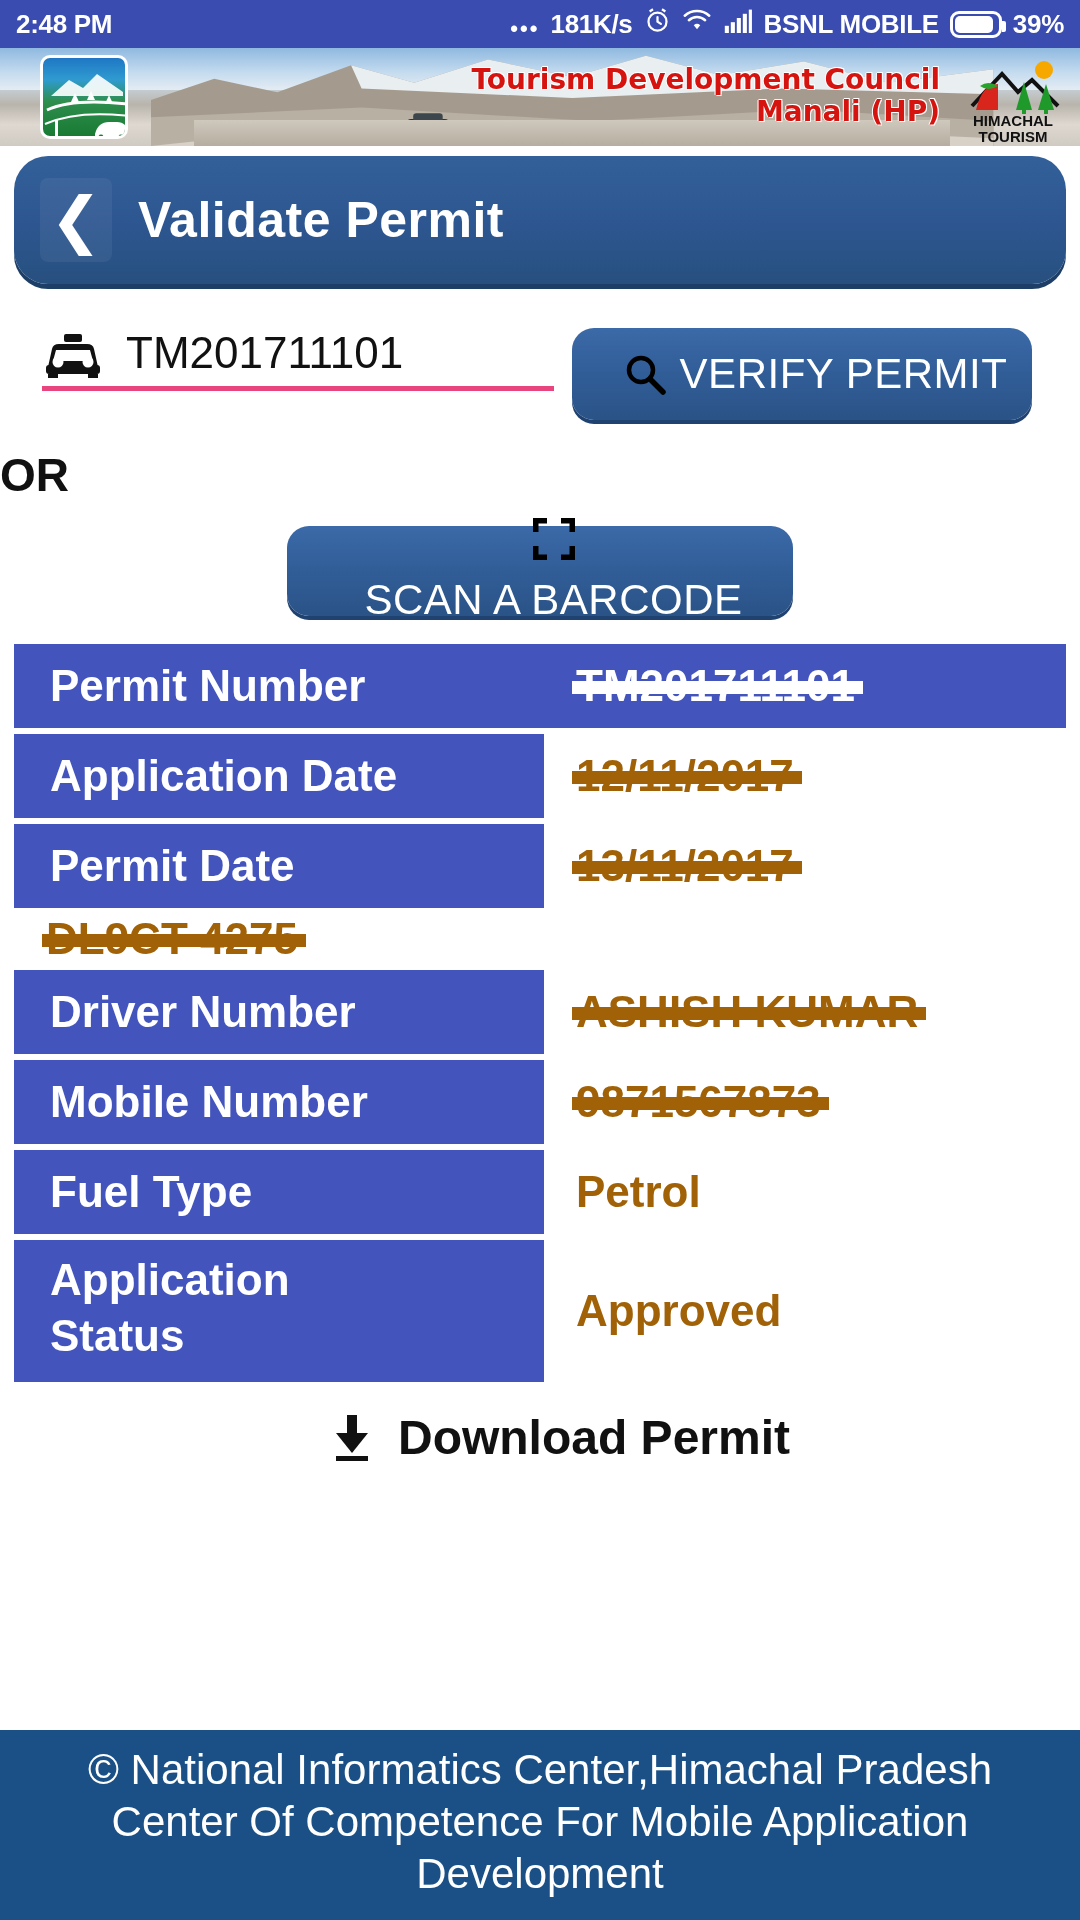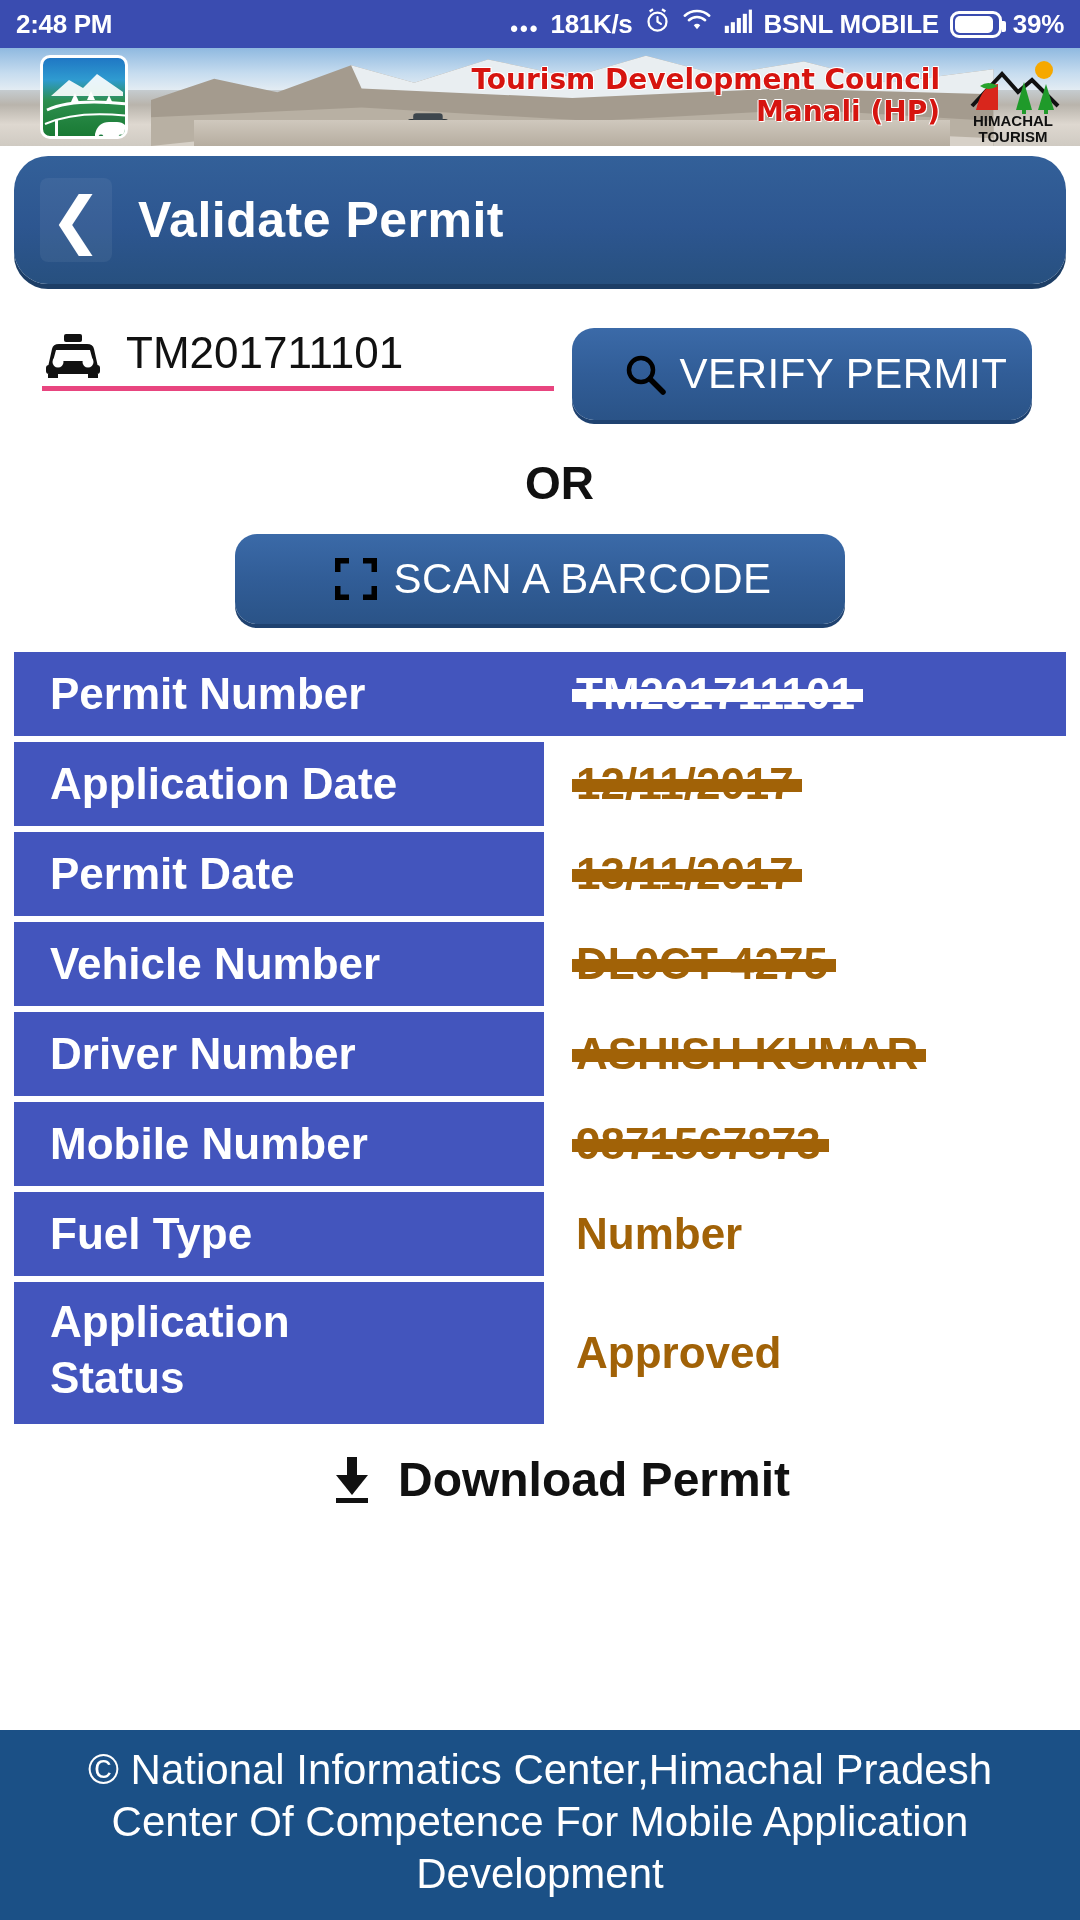--- a/index.html
+++ b/index.html
@@ -109,25 +109,25 @@
     font-family:"Liberation Sans", sans-serif;
     background: linear-gradient(180deg,#3b6aa8 0%, #315d97 50%, #2a5387 100%);
     border-radius: 22px;
     box-shadow: 0 4px 0 #1f4270;
     display:flex; align-items:center; justify-content:center;padding-left:27px;
   }
   .verify-btn { flex: 0 0 460px; height: 92px; font-size: 42px; gap: 14px; letter-spacing:0.5px; }
   .verify-btn .mag { width:42px; height:42px; flex:0 0 auto; }
 
   .or-text {
-    text-align:center; margin-top: 36px;
-    font-size: 46px; font-weight: bold; color:#111;padding-left:39px;
+    text-align:left; margin-top: 28px;
+    font-size: 46px; font-weight: bold; color:#111;
   }
   .scan-wrap { display:flex; justify-content:center; margin-top: 24px; }
-  .scan-btn { width: 610px; height: 90px; font-size: 42px; gap: 16px; letter-spacing:0.5px; }
+  .scan-btn { width: 506px; height: 90px; font-size: 42px; gap: 16px; letter-spacing:0.5px;flex-direction:column; }
   .scan-ico { width:42px; height:42px; flex:0 0 auto; }
 
   
   .table { margin-top: 28px; padding: 0 14px; }
   .trow { display:flex; align-items:stretch; margin-bottom: 6px; }
   .tlabel {
     width: 530px; background: #4355bd; color: #fff;
     font-size: 44px; font-weight: bold; line-height: 56px;
     padding: 14px 0 14px 36px; display:flex; align-items:center;
   }
@@ -329,41 +329,40 @@
           <span class="glitch">12/11/2017</span>
         </div>
       </div>
       <div class="trow">
         <div class="tlabel">Permit Date</div>
         <div class="tvalue">
           <span class="glitch">13/11/2017</span>
         </div>
       </div>
       <div class="trow">
-        <div class="tlabel">Vehicle Number</div>
         <div class="tvalue">
           <span class="glitch">DL9CT 4275</span>
         </div>
       </div>
       <div class="trow">
         <div class="tlabel">Driver Number</div>
         <div class="tvalue">
           <span class="glitch">ASHISH KUMAR</span>
         </div>
       </div>
       <div class="trow">
         <div class="tlabel">Mobile Number</div>
         <div class="tvalue">
           <span class="glitch">9871567873</span>
         </div>
       </div>
       <div class="trow">
         <div class="tlabel">Fuel Type</div>
         <div class="tvalue">
-          <span>Number</span>
+          <span>Petrol</span>
         </div>
       </div>
       <div class="trow">
         <div class="tlabel two-line">
           <div>
             <span>Application</span>
             <span>Status</span>
           </div>
         </div>
         <div class="tvalue">

